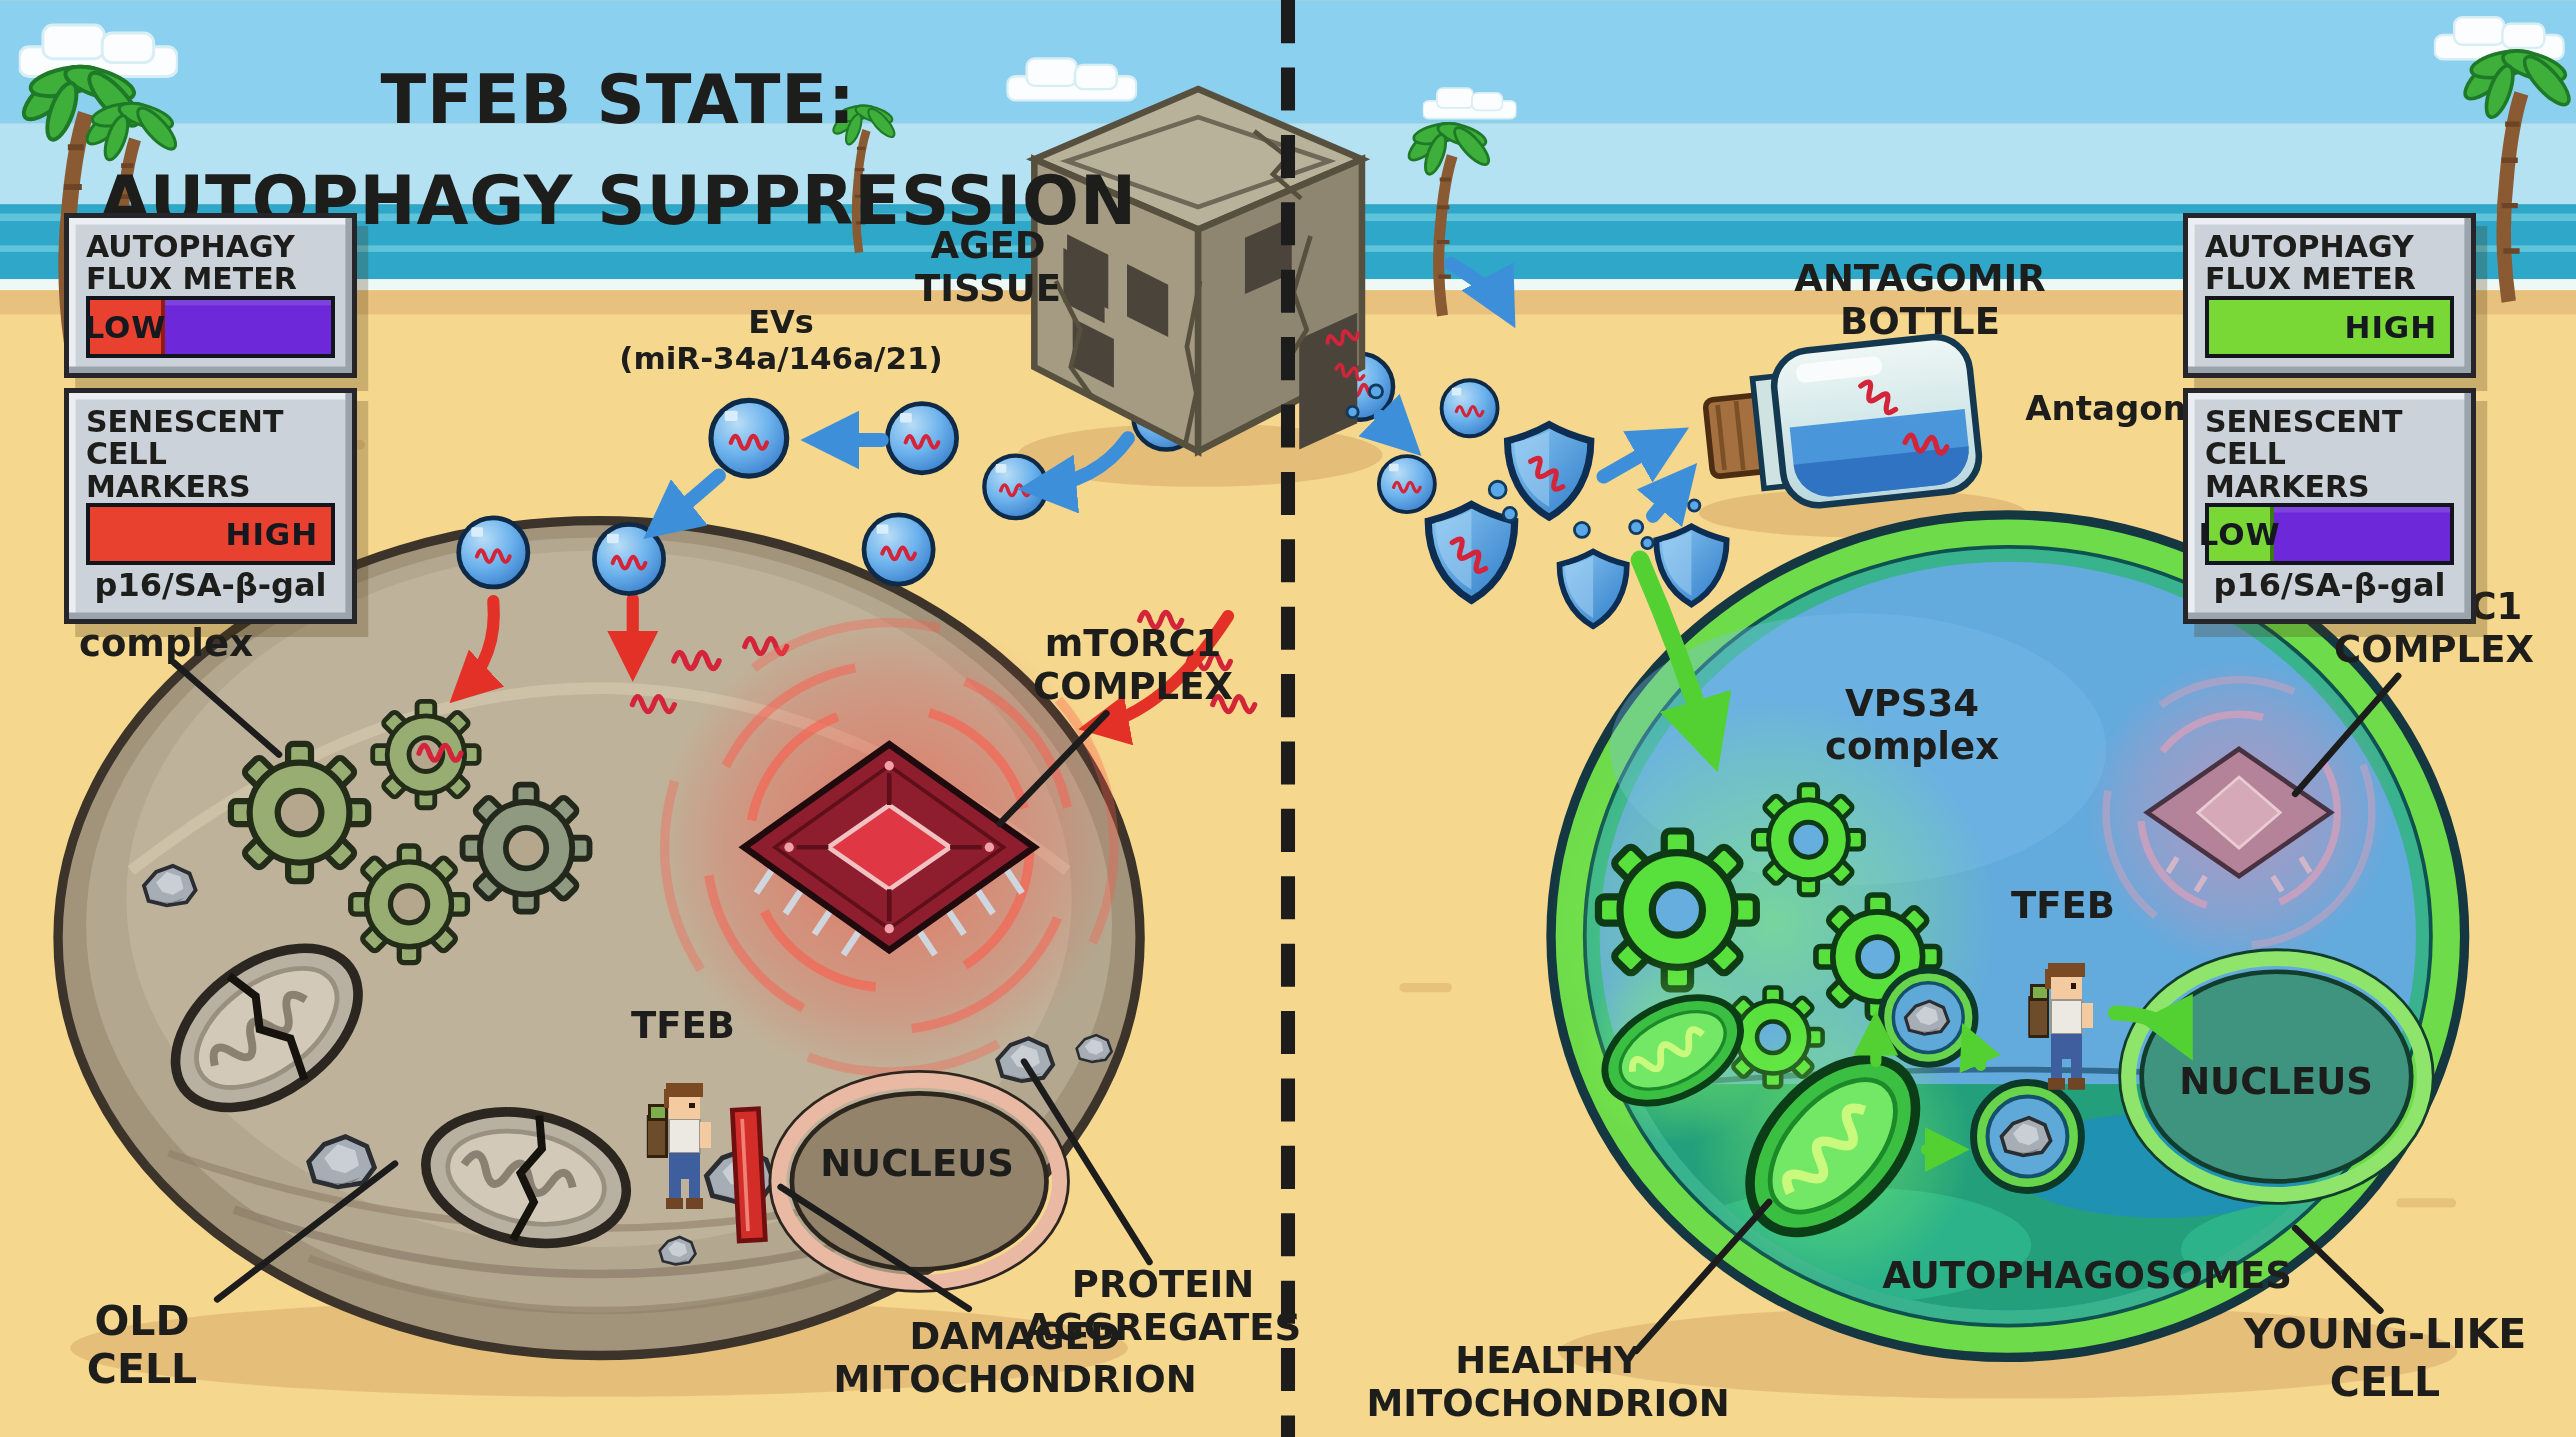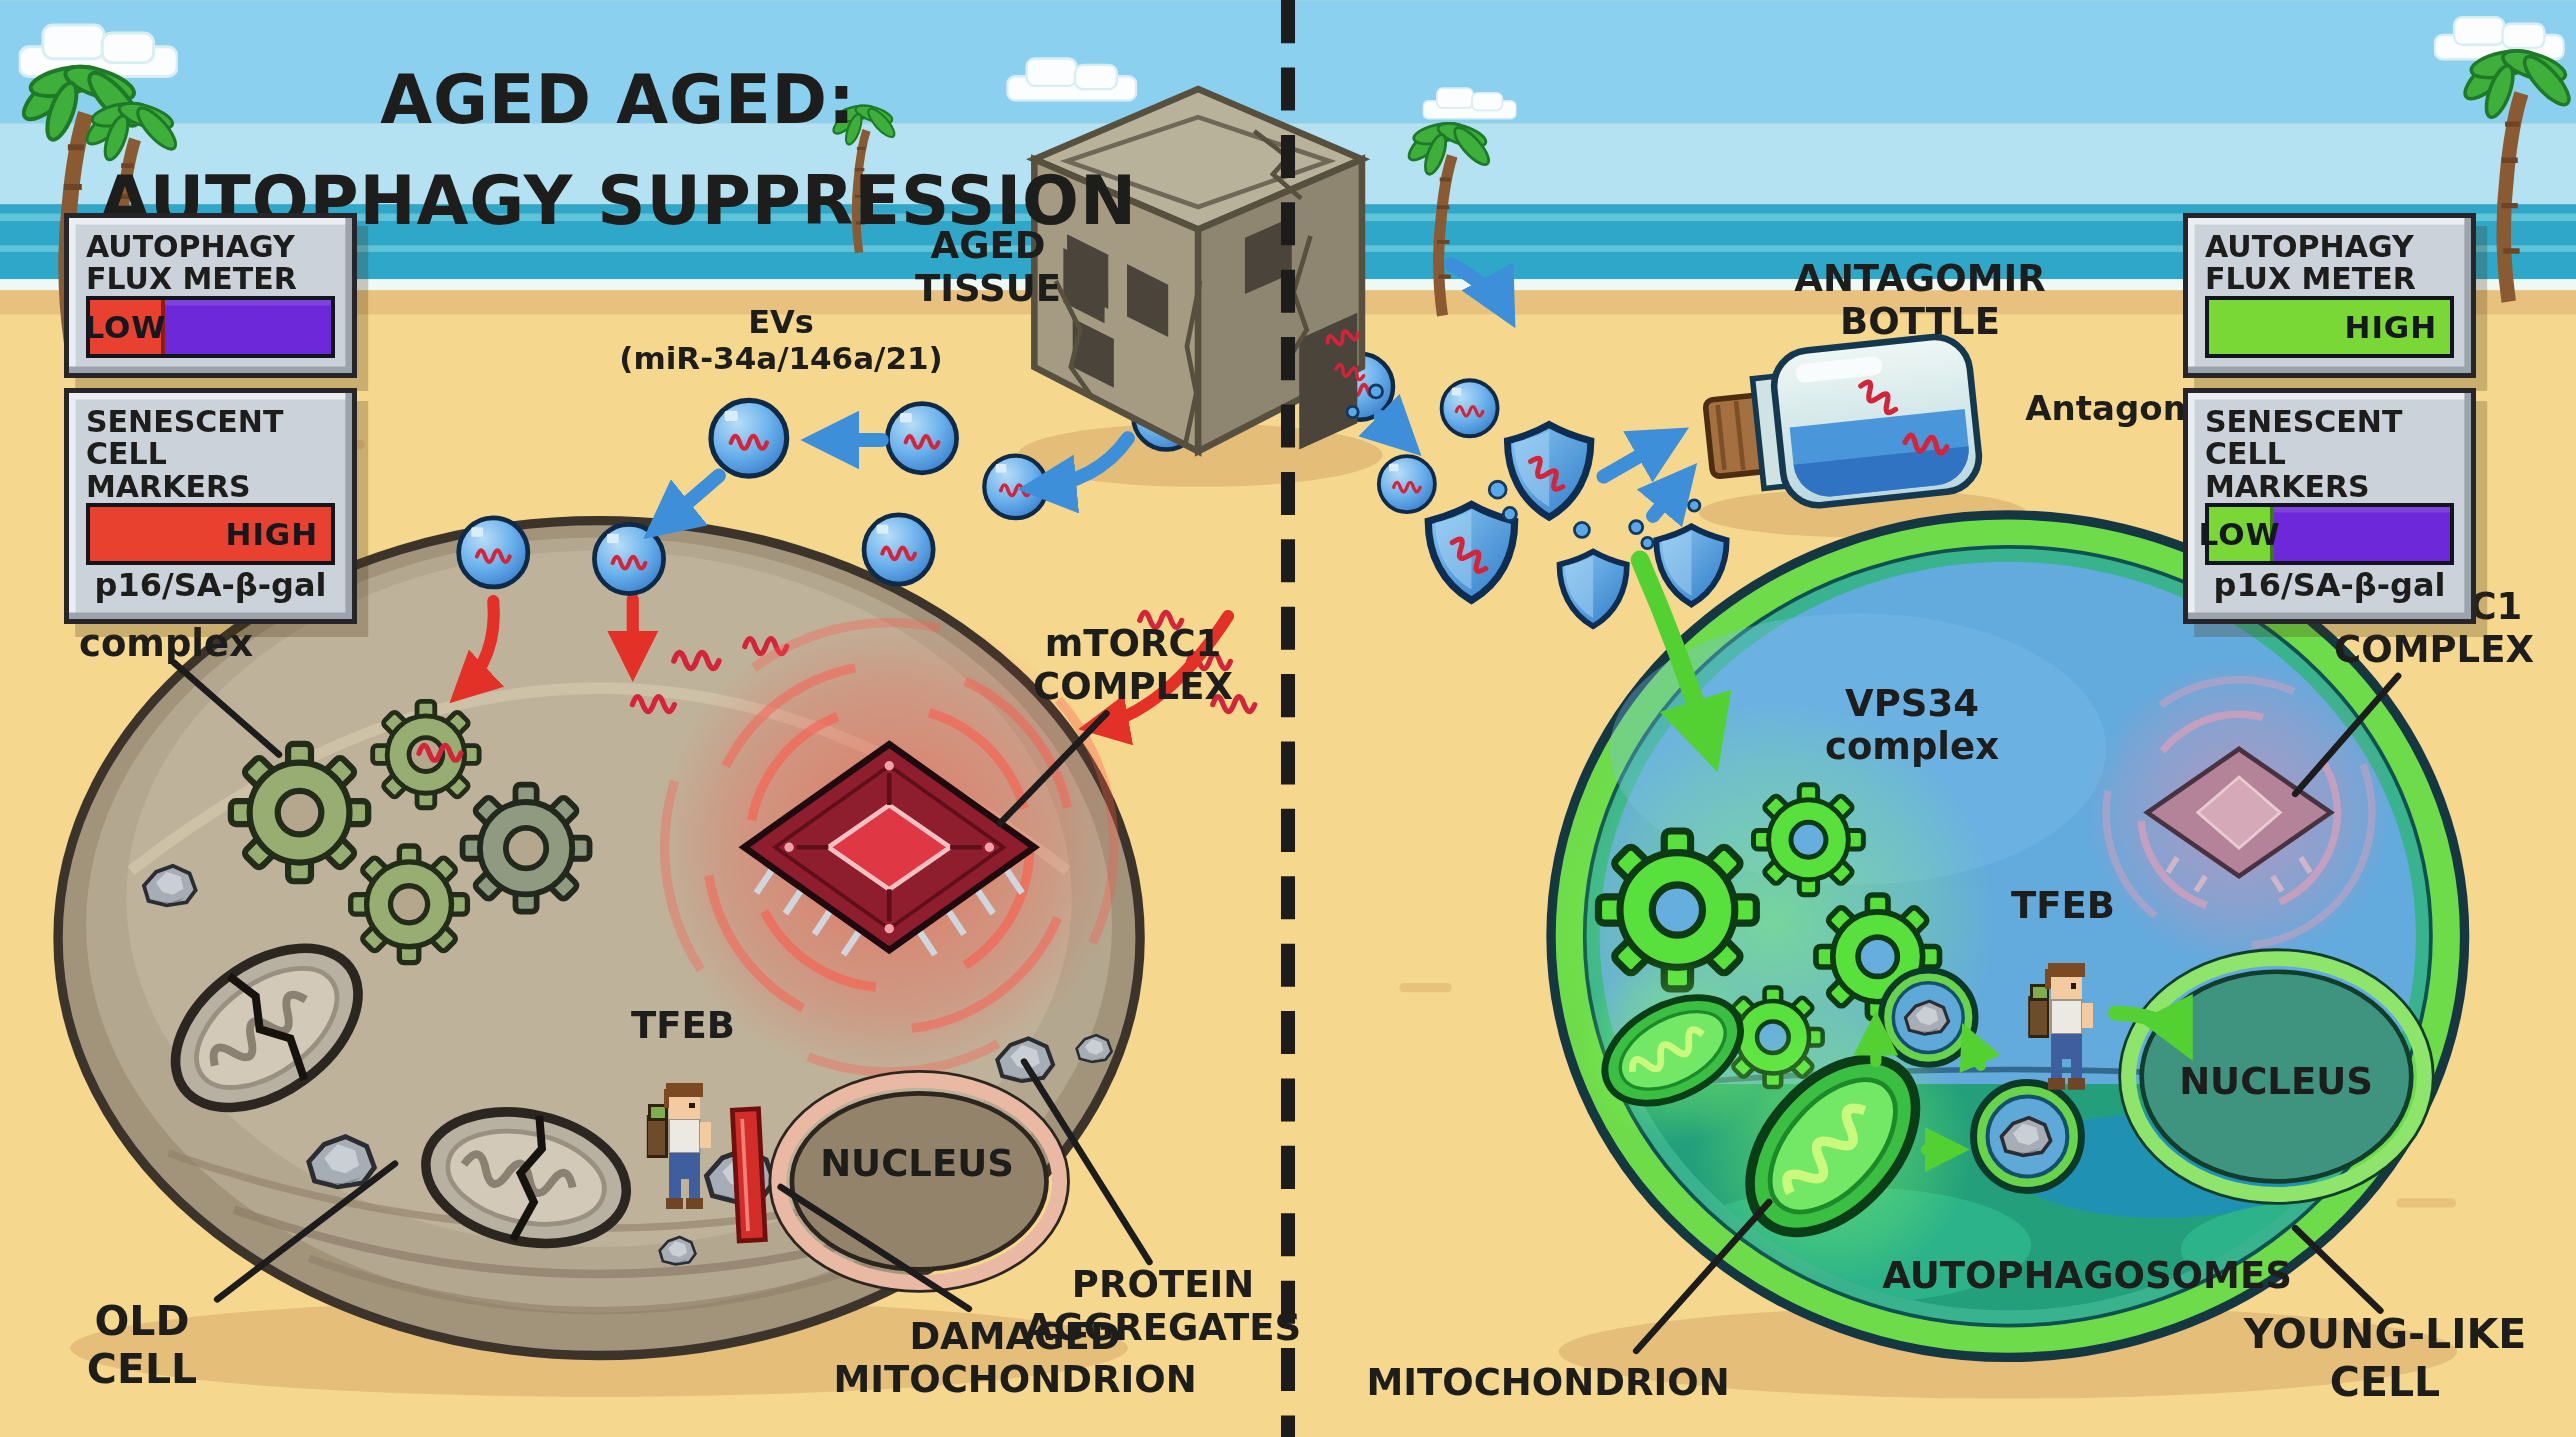--- a/index.html
+++ b/index.html
@@ -447,21 +447,21 @@
     <line x1="1035" y1="1398" x2="834" y2="1268"></line>
     <line x1="2562" y1="722" x2="2452" y2="848"></line>
     <line x1="1748" y1="1443" x2="1890" y2="1284"></line>
     <line x1="2452" y1="1312" x2="2543" y2="1400"></line>
   </g>
 
   <line x1="1376" y1="0" x2="1376" y2="1536" stroke="#1c1c1c" stroke-width="15" stroke-dasharray="46 26"></line>
 </svg>
 
 <div class="lbl title" style="left:618px;top:150px;">
-  <span>AGED AGED:</span>
+  <span>TFEB STATE:</span>
       <span>AUTOPHAGY SUPPRESSION</span>
 </div>
 <div class="lbl title" style="left:1906px;top:150px;">
 </div>
 
 <div class="lbl lbl40" style="left:988px;top:268px;">
   <span>AGED</span>
       <span>TISSUE</span>
 </div>
 <div class="lbl" style="left:781px;top:341px;">
@@ -514,20 +514,21 @@
 <div class="lbl lbl40" style="left:2063px;top:906px;">
   <span>TFEB</span>
 </div>
 <div class="lbl lbl40" style="left:2276px;top:1082px;">
   <span>NUCLEUS</span>
 </div>
 <div class="lbl lbl40" style="left:2087px;top:1236px;margin-top:40px;">
   <span>AUTOPHAGOSOMES</span>
 </div>
 <div class="lbl lbl40" style="left:1548px;top:1383px;">
+  <span>HEALTHY</span>
       <span>MITOCHONDRION</span>
 </div>
 <div class="lbl lbl44" style="left:2385px;top:1359px;">
   <span>YOUNG-LIKE</span>
       <span>CELL</span>
 </div>
 
 <div class="panel" style="left:64px;top:213px;">
   <div class="panel-title">
     <span>AUTOPHAGY</span><br>

